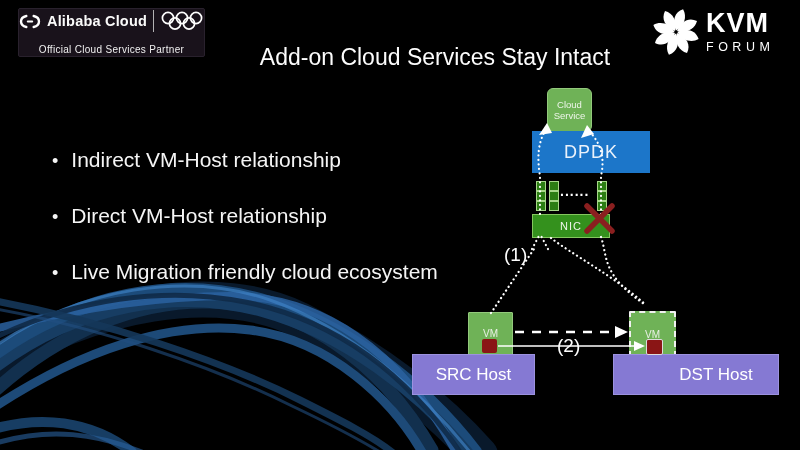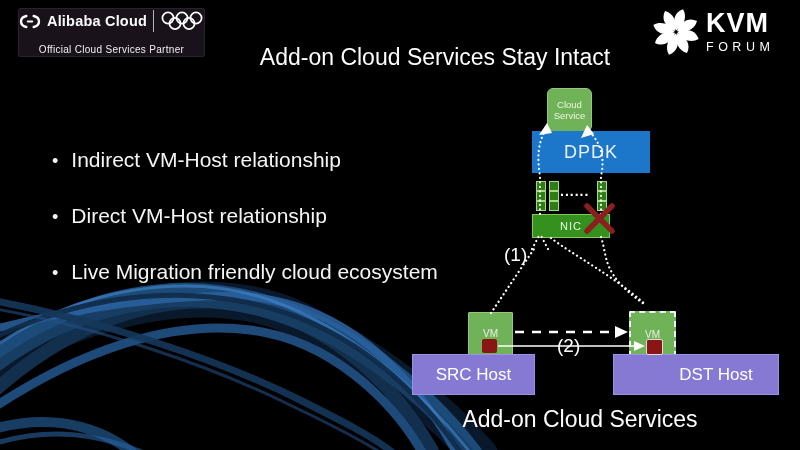--- a/index.html
+++ b/index.html
@@ -183,21 +183,20 @@
   <div class="abs num-label label-2">(2)</div>
 
   <div class="abs box vm src-vm">VM</div>
   <div class="abs box vm dst-vm">VM</div>
   <div class="abs redsq src-red"></div>
   <div class="abs redsq dst-red"></div>
 
   <div class="abs box host src-host">SRC Host</div>
   <div class="abs box host dst-host">DST Host</div>
 
-  <div class="abs caption">Add-on Cloud Services</div>
 
   <svg class="abs line-svg" width="800" height="450" viewBox="0 0 800 450">
     <g fill="none" stroke="#fff" stroke-width="2.2" stroke-linecap="round" stroke-dasharray="0.1 4.4">
 
       <path d="M 540,214 L 540,176 C 537,158 538,143 545,131"></path>
 
       <path d="M 601,214 L 601,176 C 605,158 601,144 590,132"></path>
 
       <path d="M 491,313 L 534,249"></path>
       <path d="M 532,249 L 540,234 M 548,249 L 540,234"></path>

